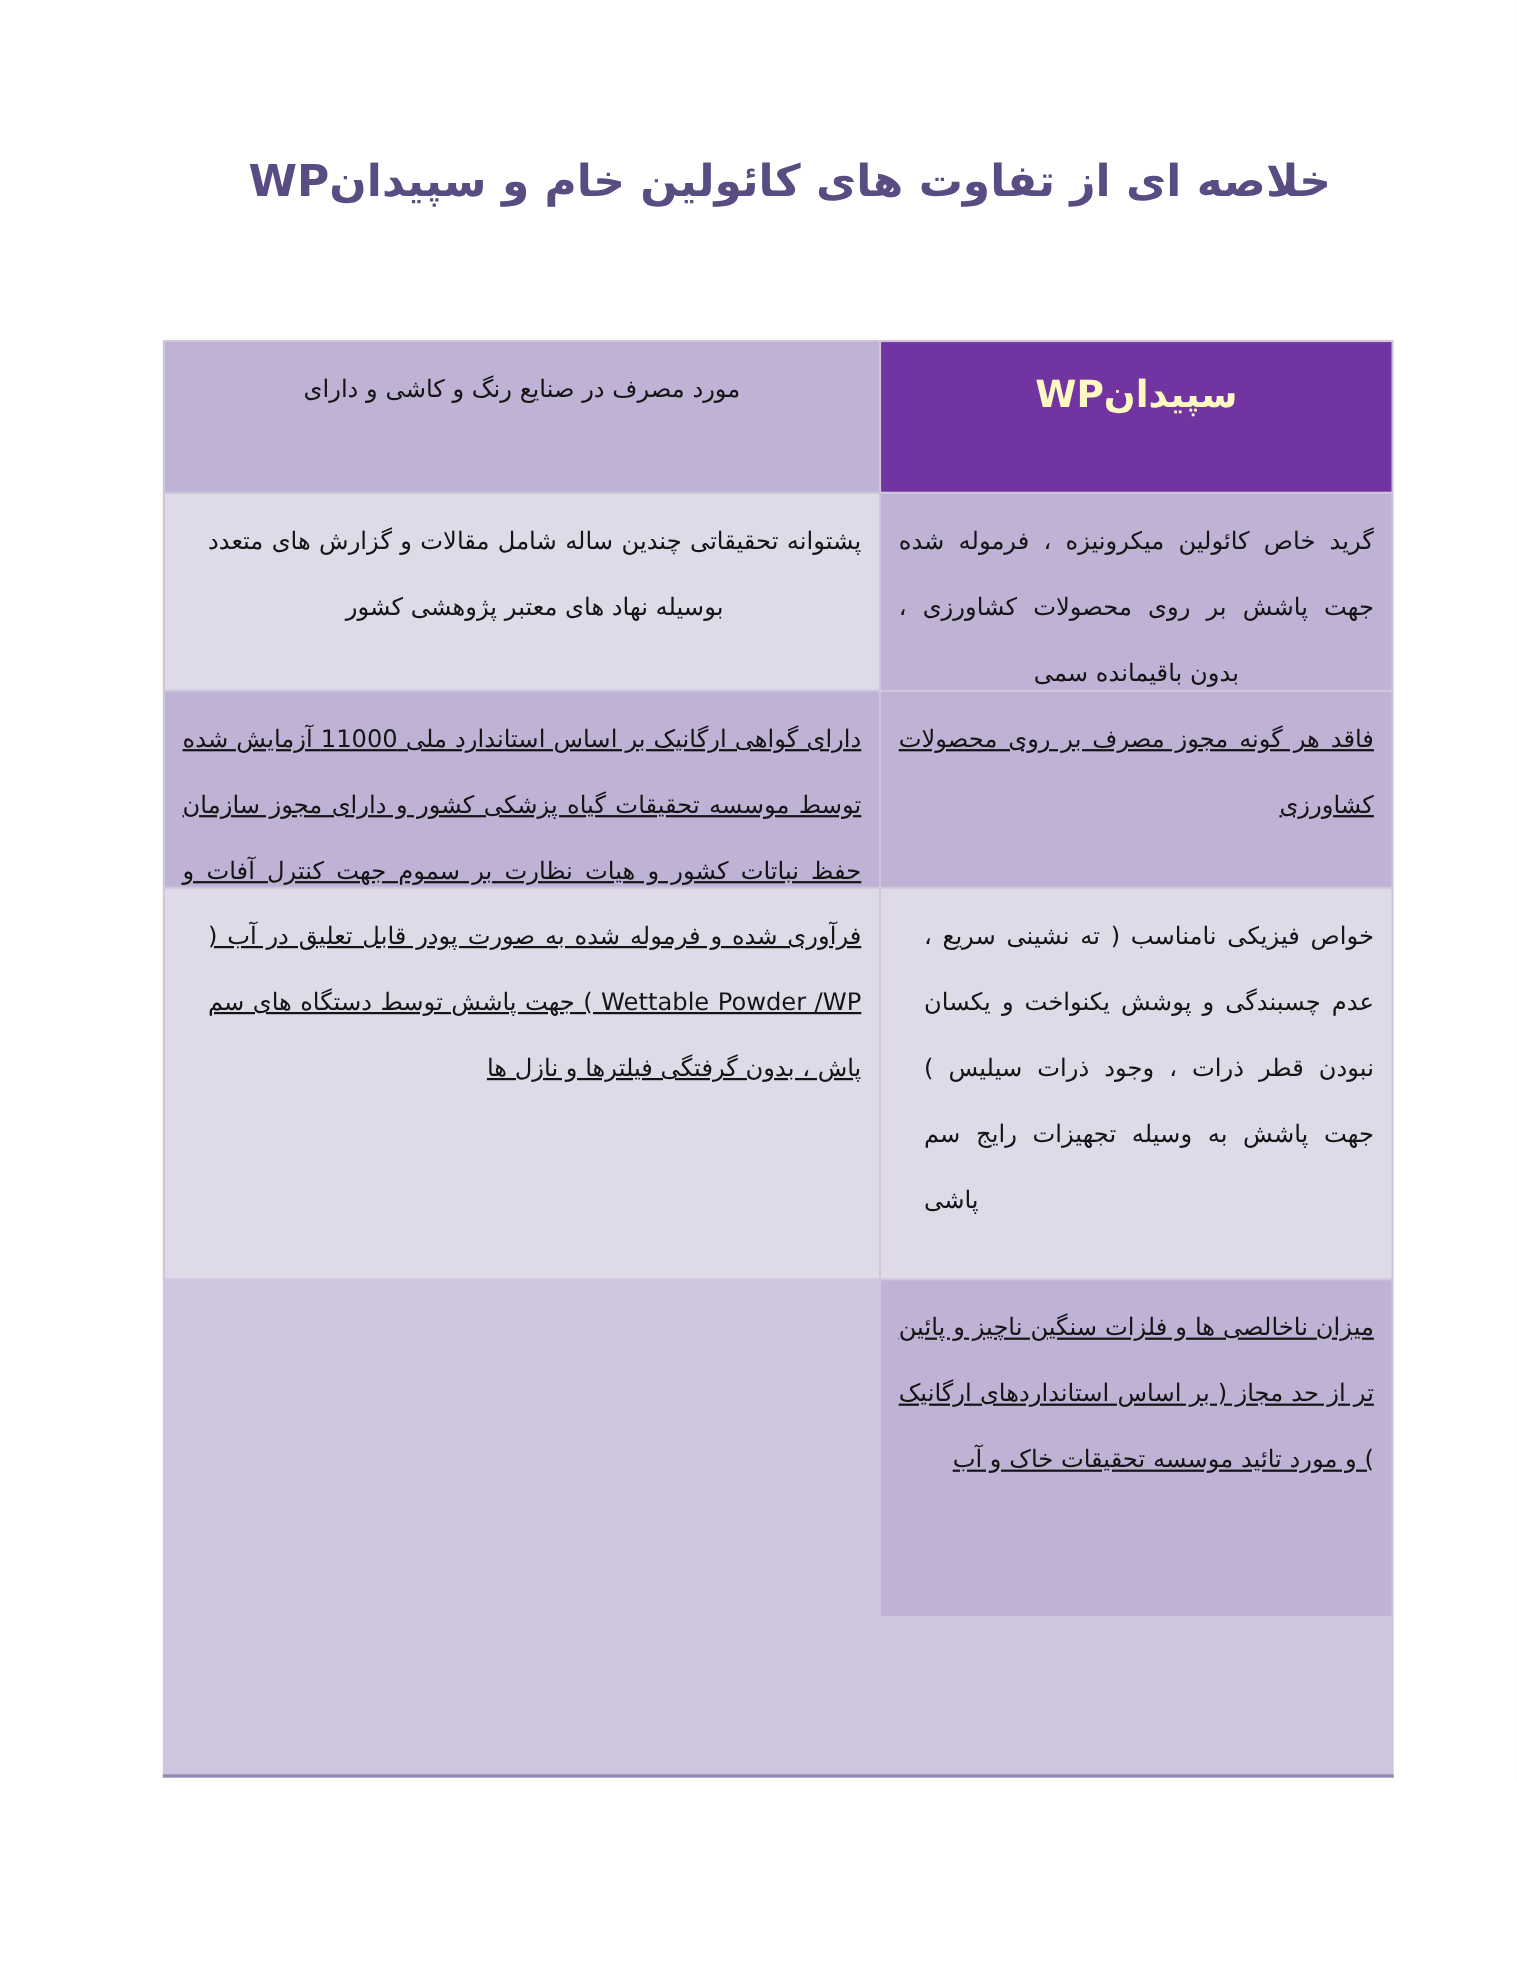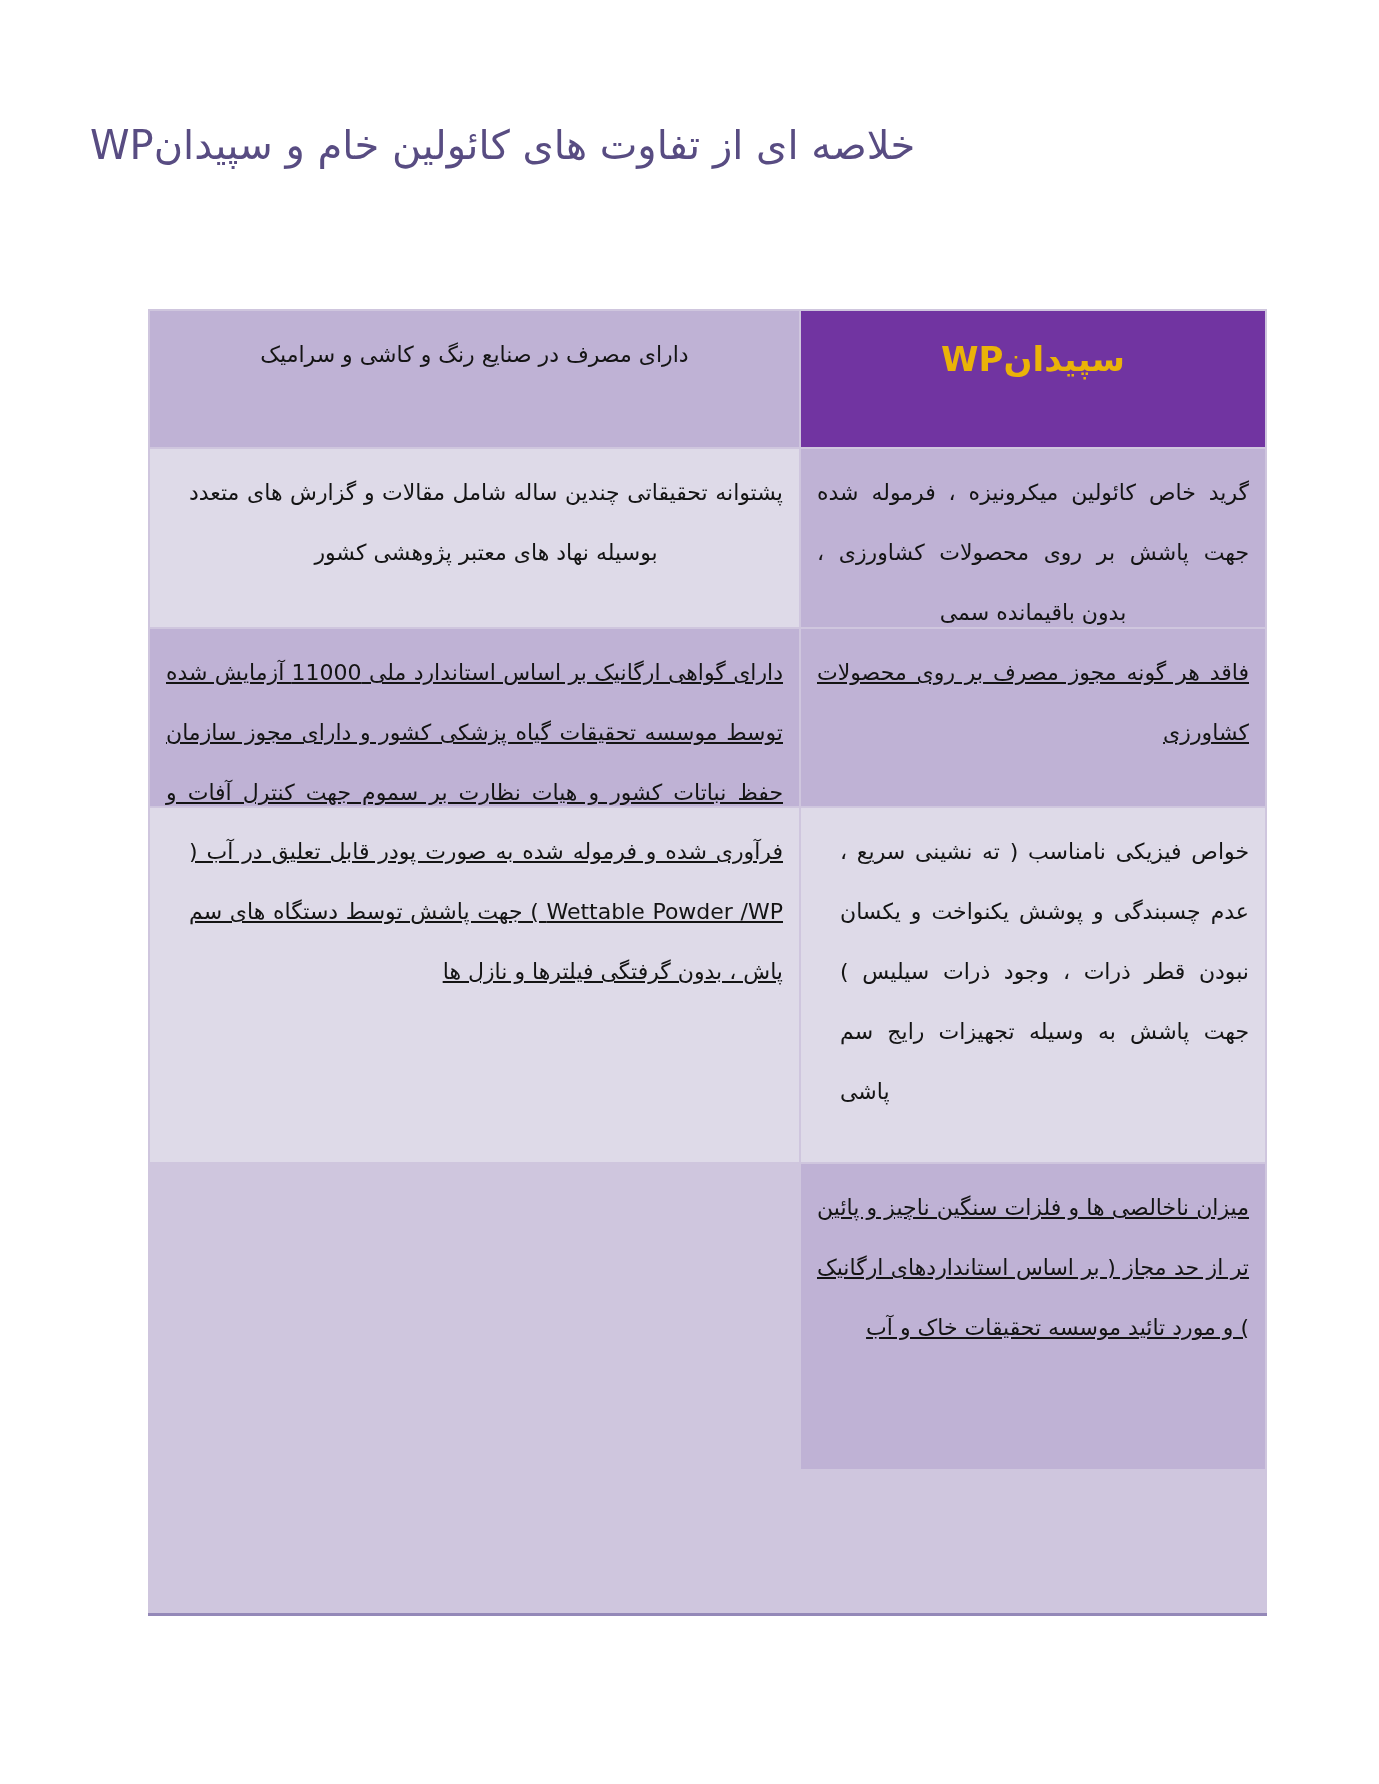--- a/index.html
+++ b/index.html
@@ -1,58 +1,58 @@
 <!DOCTYPE html>
 <html lang="fa" dir="rtl"><head>
 <meta charset="utf-8">
 <style>
   html,body{margin:0;padding:0;}
   body{
     width:1379px;height:1784px;position:relative;background:#ffffff;
     font-family:"DejaVu Sans", sans-serif;direction:rtl;overflow:hidden;
   }
   .doc-title{
-    position:absolute;top:122px;left:90px;width:1120px;
-    text-align:left;font-size:40px;font-weight:normal;color:#584C82;
+    position:absolute;top:142px;left:90px;width:1120px;
+    text-align:right;font-size:40px;font-weight:bold;color:#584C82;
     direction:rtl;letter-spacing:0;
   }
   .doc-table{
     position:absolute;top:309px;left:148px;box-sizing:content-box;
     display:grid;direction:rtl;
     grid-template-columns:464px 649px;
     grid-template-rows:136px 178px 177px 354px 305px 140px;
     gap:2px;padding:2px;background:#CFC6DE;
     border-bottom:3px solid #9488B8;
   }
   .cell{
     background:#BFB2D5;color:#141414;
     font-size:22px;line-height:60px;
     padding:14px 16px 0 16px;box-sizing:border-box;
     direction:rtl;overflow:hidden;
   }
   .cell.even{background:#DEDAE8;padding-left:39px;}
   .cell.head{
-    background:#7134A1;color:#eab308;font-weight:bold;
+    background:#7134A1;color:#fef9c3;font-weight:bold;
     font-size:34px;line-height:1.35;text-align:center;
     padding-top:26px;
   }
   .last-center{text-align:justify;text-align-last:center;}
   .last-right{text-align:justify;text-align-last:right;text-decoration:underline;}
   .last-left{text-align:justify;text-align-last:left;}
 </style>
 </head>
 <body>
 
 <div class="doc-title">خلاصه ای از تفاوت های کائولین خام و سپیدانWP</div>
 
 <div class="doc-table">
 
   <div class="cell head">سپیدانWP</div>
 
-  <div class="cell last-center">دارای مصرف در صنایع رنگ و کاشی و سرامیک</div>
+  <div class="cell last-center">مورد مصرف در صنایع رنگ و کاشی و دارای</div>
   <div class="cell last-center">گرید خاص کائولین میکرونیزه ، فرموله شده جهت پاشش بر روی محصولات کشاورزی ، بدون باقیمانده سمی</div>
 
   <div class="cell even last-center">پشتوانه تحقیقاتی چندین ساله شامل مقالات و گزارش های متعدد بوسیله نهاد های معتبر پژوهشی کشور</div>
 
   <div class="cell last-right">فاقد هر گونه مجوز مصرف بر روی محصولات کشاورزی</div>
   <div class="cell last-right">دارای گواهی ارگانیک بر اساس استاندارد ملی 11000 آزمایش شده توسط موسسه تحقیقات گیاه پزشکی کشور و دارای مجوز سازمان حفظ نباتات کشور و هیات نظارت بر سموم  جهت کنترل آفات و آفتاب سوختگی درختان میوه</div>
 
   <div class="cell even last-left">خواص فیزیکی نامناسب ( ته نشینی سریع ، عدم چسبندگی و پوشش یکنواخت و یکسان نبودن قطر ذرات ، وجود ذرات سیلیس ) جهت پاشش به وسیله تجهیزات رایج سم پاشی</div>
   <div class="cell even last-right">فرآوری شده و فرموله شده به صورت پودر قابل تعلیق در آب ( Wettable Powder /WP ) جهت پاشش توسط دستگاه های سم پاش ، بدون گرفتگی فیلترها و نازل ها</div>
 

